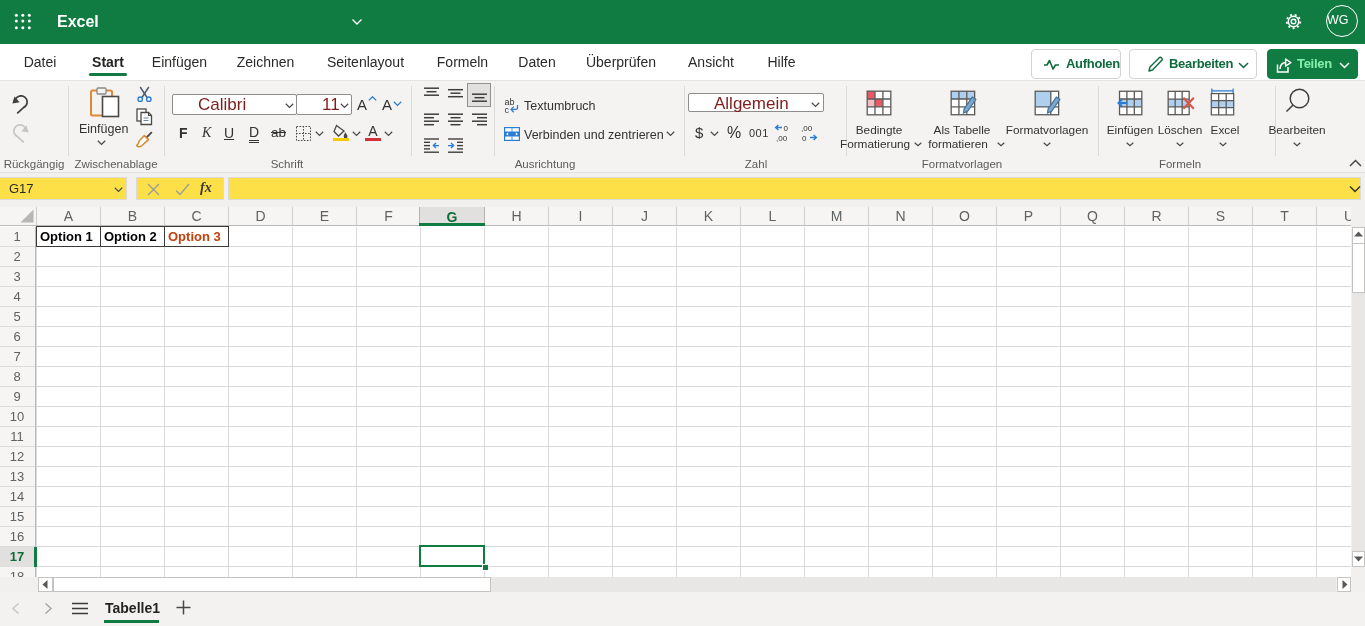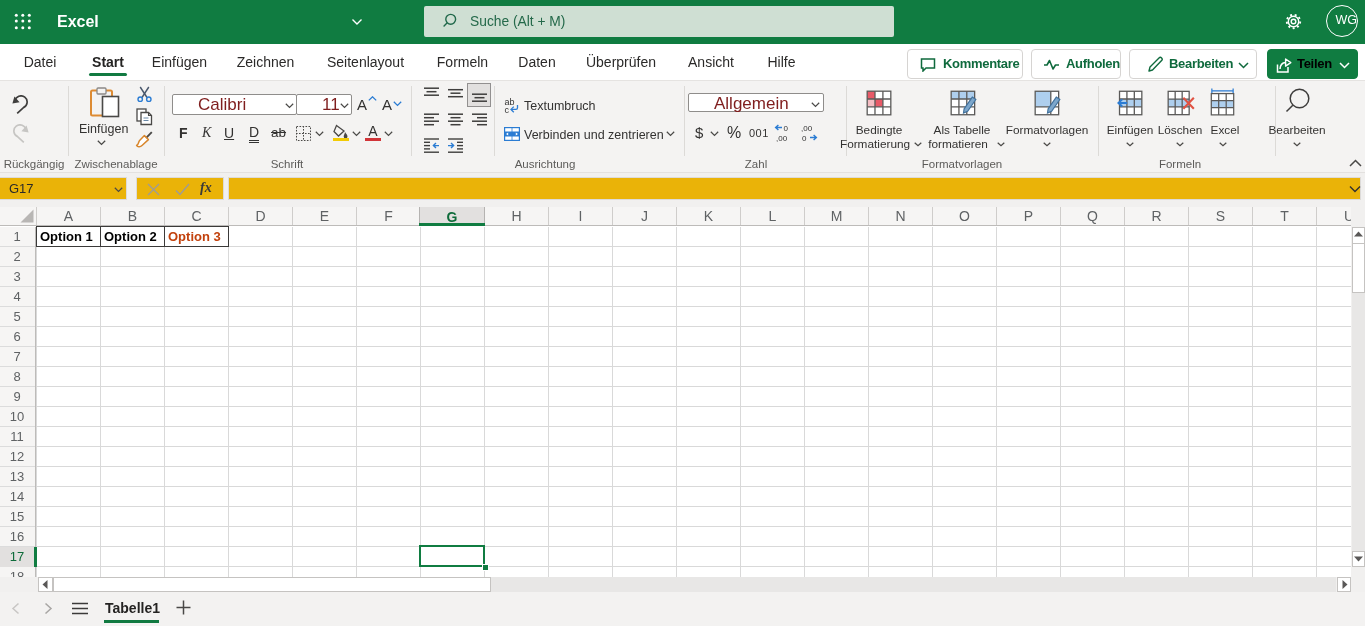--- a/index.html
+++ b/index.html
@@ -18,21 +18,21 @@
 
 #ribbon{position:absolute;left:0;top:81px;width:1365px;height:91px;background:#f4f3f2}
 .sep{position:absolute;top:86px;height:70px;width:1px;background:#dcdad7}
 .glabel{position:absolute;top:158px;height:13px;line-height:13px;font-size:11.5px;color:#5c5b59;text-align:center;white-space:nowrap}
 .rtext{position:absolute;font-size:12.5px;color:#333231;white-space:nowrap}
 .rsmall{position:absolute;font-size:11.8px;color:#333231;white-space:nowrap;text-align:center}
 .selbox{position:absolute;background:#fff;border:1px solid #8f8d8b;border-radius:2px}
 .selbox span{position:absolute;left:25px;top:0;font-size:17px;color:#7f1d1d}
 
 #fbar{position:absolute;left:0;top:172px;width:1365px;height:32px;background:#f1f0ef;border-top:1px solid #e3e1df}
-.fbox{position:absolute;top:4px;height:23px;background:#eab308;border:1px solid #dddbd9}
+.fbox{position:absolute;top:4px;height:23px;background:#fde047;border:1px solid #dddbd9}
 
 #headrow{position:absolute;left:0;top:204px;width:1351px;height:22px;background:#f6f5f4;border-bottom:1px solid #bdbbb9}
 .colh{position:absolute;top:3px;height:18px;line-height:18px;text-align:center;font-size:14px;color:#5f6264;border-left:1px solid #cfcdcb}
 #gridbg{position:absolute;left:36px;top:227px;width:1315px;height:350px;background:#fff;background-position:1px 0;
  background-image:linear-gradient(to right,transparent 63px,#d9d9d9 63px,#d9d9d9 64px),linear-gradient(to bottom,transparent 19px,#d9d9d9 19px,#d9d9d9 20px);
  background-size:64px 20px;}
 #rowh{position:absolute;left:0;top:227px;width:36px;height:350px;background:#f6f5f4;border-right:1px solid #bdbbb9;
  background-image:linear-gradient(to bottom,transparent 19px,#dcdcdc 19px,#dcdcdc 20px);background-size:36px 20px}
 .rown{position:absolute;left:0;width:34px;text-align:center;height:20px;line-height:20px;font-size:13px;color:#5f6264}
 
@@ -51,69 +51,56 @@
         <rect x="13.8" y="6.6" width="3" height="3" rx="1.5"></rect>
   <rect x="0.8" y="13.2" width="3" height="3" rx="1.5"></rect>
         <rect x="7.3" y="13.2" width="3" height="3" rx="1.5"></rect>
         <rect x="13.8" y="13.2" width="3" height="3" rx="1.5"></rect>
  </g>
     </svg>
  <span class="ttl" style="left:57px;font-size:16px;font-weight:700">Excel</span>
  <svg class="abs" style="left:351px;top:18px" width="12" height="8">
       <path d="M1.5 1.5 L6 6 L10.5 1.5" fill="none" stroke="#fff" stroke-width="1.4"></path>
     </svg>
- <div id="search">
-  <svg class="abs" style="left:18px;top:7px" width="17" height="17">
-        <circle cx="8.7" cy="6.3" r="4.9" fill="none" stroke="#20684a" stroke-width="1.4"></circle>
-        <path d="M5.2 9.8 L1.6 13.4" stroke="#20684a" stroke-width="1.4"></path>
-      </svg>
-  <span>Suche (Alt + M)</span>
- </div>
  <svg class="abs" style="left:1285px;top:13px" width="17" height="17" viewBox="0 0 17 17">
   <circle cx="8.5" cy="8.5" r="6.7" fill="none" stroke="#fff" stroke-width="1.9" stroke-dasharray="2.0 2.65"></circle>
   <circle cx="8.5" cy="8.5" r="5.2" fill="none" stroke="#fff" stroke-width="1.4"></circle>
   <circle cx="8.5" cy="8.5" r="2.3" fill="none" stroke="#fff" stroke-width="1.4"></circle>
  </svg>
- <div class="abs" style="left:1326px;top:5px;width:32px;height:32px;border:1.5px solid #fff;border-radius:50%;color:#fff;font-size:12.5px;text-align:right;line-height:29px">WG</div>
+ <div class="abs" style="left:1326px;top:5px;width:32px;height:32px;border:1.5px solid #fff;border-radius:50%;color:#fff;font-size:12.5px;text-align:left;line-height:29px">WG</div>
 </div>
 
 <div id="menubar">
  <span class="mi" style="left:22px;width:36px">Datei</span>
  <span class="mi" style="left:90px;width:36px;font-weight:700;color:#242322">Start</span>
  <div class="abs" style="left:89px;top:29px;width:38px;height:3px;background:#117a41;border-radius:2px"></div>
  <span class="mi" style="left:151px;width:57px">Einfügen</span>
  <span class="mi" style="left:236px;width:59px">Zeichnen</span>
  <span class="mi" style="left:326px;width:79px">Seitenlayout</span>
  <span class="mi" style="left:436px;width:53px">Formeln</span>
  <span class="mi" style="left:517px;width:40px">Daten</span>
  <span class="mi" style="left:585px;width:72px">Überprüfen</span>
  <span class="mi" style="left:686px;width:50px">Ansicht</span>
  <span class="mi" style="left:765px;width:33px">Hilfe</span>
- <div class="mbtn" style="left:907px;width:116px">
-  <svg class="abs" style="left:12px;top:7px" width="17" height="15">
-        <path d="M1.5 2 h13 v9 h-8.5 l-3 3 v-3 h-1.5 z" fill="none" stroke="#0f6a3d" stroke-width="1.5"></path>
-      </svg>
-  <span class="abs" style="left:35px">Kommentare</span>
- </div>
  <div class="mbtn" style="left:1031px;width:90px">
   <svg class="abs" style="left:11px;top:8px" width="18" height="13">
         <path d="M1 7 h3 l2.5 -4.5 L10 11 l2.5 -4 H16" fill="none" stroke="#0f6a3d" stroke-width="1.6" stroke-linejoin="round"></path>
       </svg>
   <span class="abs" style="left:34px">Aufholen</span>
  </div>
  <div class="mbtn" style="left:1129px;width:128px">
   <svg class="abs" style="left:17px;top:6px" width="17" height="17">
         <path d="M2 15 l1 -4 L12 2 a1.8 1.8 0 0 1 2.6 2.6 L5.5 14 Z" fill="none" stroke="#0f6a3d" stroke-width="1.4" stroke-linejoin="round"></path>
       </svg>
   <span class="abs" style="left:39px">Bearbeiten</span>
   <svg class="abs" style="left:108px;top:12px" width="11" height="7">
         <path d="M1 1 L5.5 5.5 L10 1" fill="none" stroke="#0f6a3d" stroke-width="1.5"></path>
       </svg>
  </div>
- <div class="mbtn" style="left:1267px;width:91px;background:#107C41;border-color:#107C41;color:#000000">
+ <div class="mbtn" style="left:1267px;width:91px;background:#107C41;border-color:#107C41;color:#86efac">
   <svg class="abs" style="left:7px;top:5px" width="19" height="19" viewBox="0 0 19 19">
         <g fill="none" stroke="#fff" stroke-width="1.5">
           <path d="M2.5 9.5 v7.5 h10.5 v-5"></path>
           <path d="M5 14 C5.2 9.5 7.6 7.6 10.6 7.4"></path>
           <path d="M10.6 4 L15.8 7.6 L10.6 11.2 Z" stroke-width="1.4" stroke-linejoin="round"></path>
         </g>
       </svg>
   <span class="abs" style="left:29px">Teilen</span>
   <svg class="abs" style="left:71px;top:12px" width="11" height="7">
         <path d="M1 1 L5.5 5.5 L10 1" fill="none" stroke="#fff" stroke-width="1.5"></path>
@@ -490,21 +477,21 @@
     <div class="rown" style="top:140px">8</div>
     <div class="rown" style="top:160px">9</div>
  <div class="rown" style="top:180px">10</div>
     <div class="rown" style="top:200px">11</div>
     <div class="rown" style="top:220px">12</div>
  <div class="rown" style="top:240px">13</div>
     <div class="rown" style="top:260px">14</div>
     <div class="rown" style="top:280px">15</div>
  <div class="rown" style="top:300px">16</div>
  <div class="abs" style="left:0;top:320px;width:36px;height:20px;background:#e2e0df"></div>
- <div class="rown" style="top:320px;font-weight:400;color:#0e6b3a">17</div>
+ <div class="rown" style="top:320px;font-weight:700;color:#0e6b3a">17</div>
  <div class="abs" style="left:34px;top:320px;width:3px;height:20px;background:#107C41"></div>
  <div class="rown" style="top:340px">18</div>
 </div>
 
 <div class="abs" style="left:36px;top:226px;width:193px;height:21px;border:1px solid #3b3a39"></div>
 <div class="abs" style="left:100px;top:226px;width:1px;height:21px;background:#3b3a39"></div>
 <div class="abs" style="left:164px;top:226px;width:1px;height:21px;background:#3b3a39"></div>
 <span class="abs" style="left:40px;top:229px;font-size:13px;font-weight:700;color:#000">Option 1</span>
 <span class="abs" style="left:104px;top:229px;font-size:13px;font-weight:700;color:#000">Option 2</span>
 <span class="abs" style="left:168px;top:229px;font-size:13px;font-weight:700;color:#c2410c">Option 3</span>

